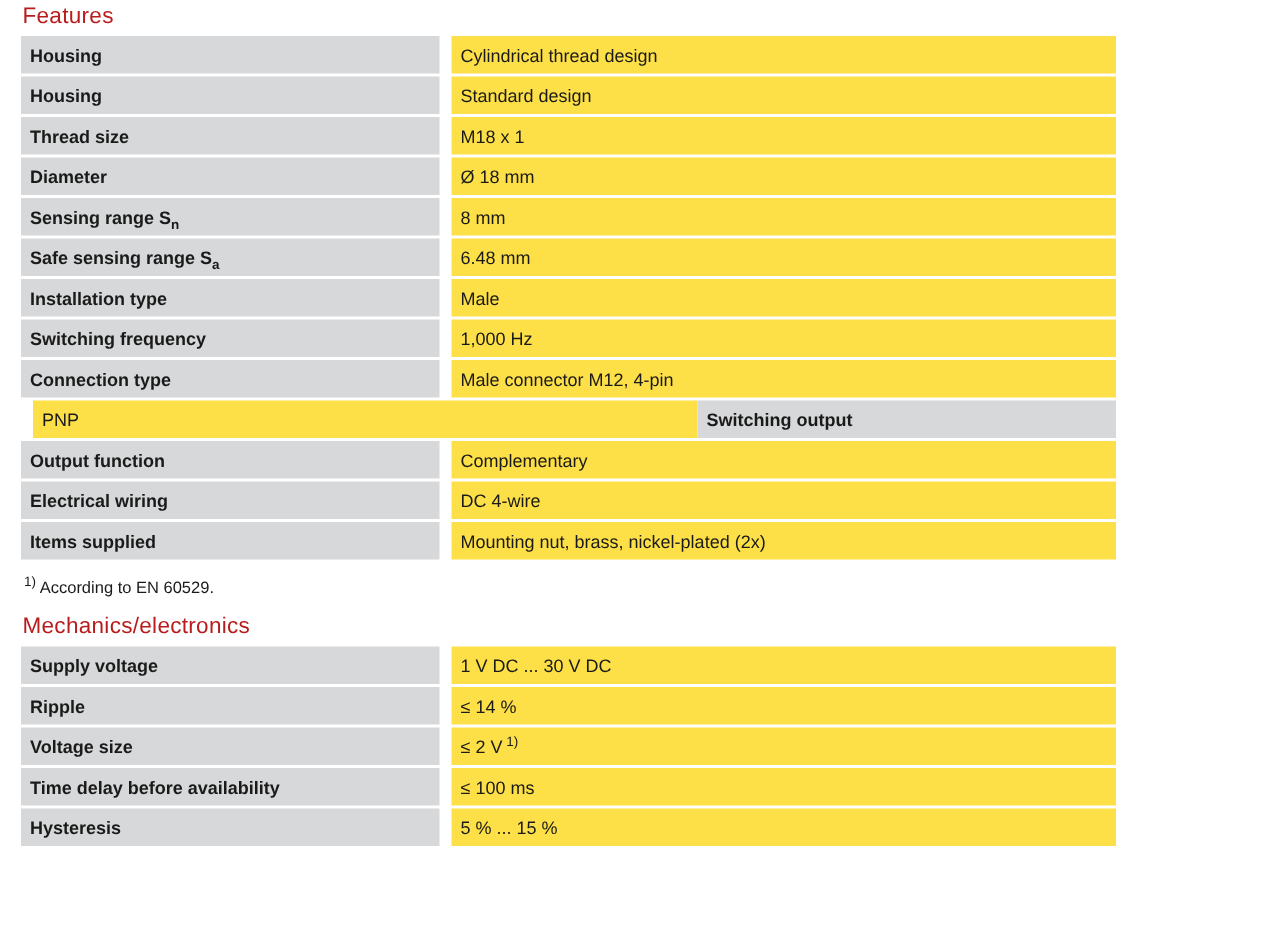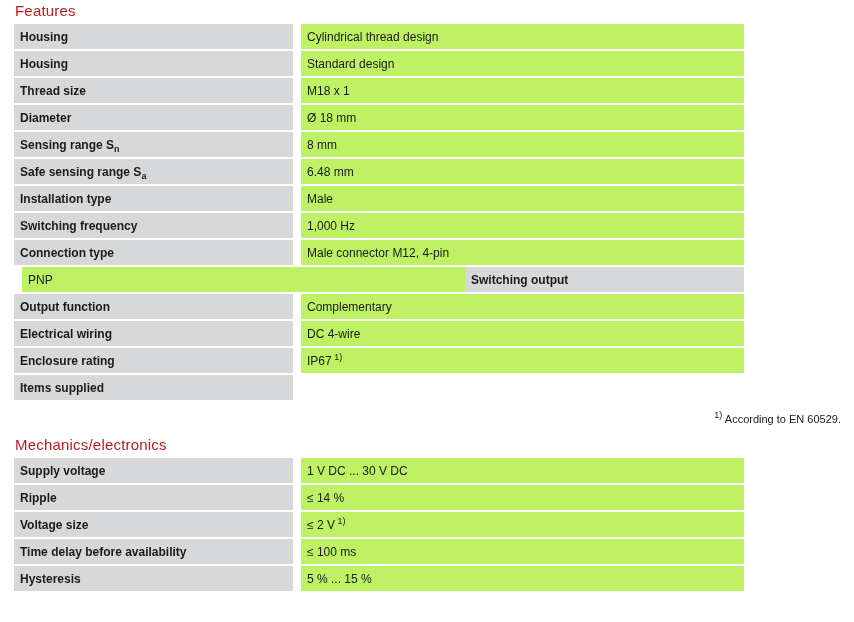--- a/index.html
+++ b/index.html
@@ -41,37 +41,36 @@
   }
   .label-cell {
     width: 279px;
     background: #d7d8d9;
     font-weight: 700;
     flex: none;
   }
   .value-cell {
     width: 443px;
     margin-left: 8px;
-    background: #bef264;
+    background: #fde047;
     font-weight: 400;
     flex: none;
   }
   .label-cell sub {
     font-size: 9px;
     line-height: 0;
   }
   .value-cell sup, .footnote sup {
     font-size: 9px;
     line-height: 0;
   }
   .footnote {
     font-size: 11px;
     color: #1a1a1a;
     margin: 13px 0 11px 2px;
-    text-align: right;
   }
 </style>
 </head>
 <body>
 
 <div class="page">
 
   <h2 class="section-title">Features</h2>
 
   <div class="spec-table">
@@ -117,25 +116,22 @@
       </div>
       <div class="spec-row">
         <div class="cell label-cell"><span>Output function</span></div>
         <div class="cell value-cell"><span>Complementary</span></div>
       </div>
       <div class="spec-row">
         <div class="cell label-cell"><span>Electrical wiring</span></div>
         <div class="cell value-cell"><span>DC 4-wire</span></div>
       </div>
       <div class="spec-row">
-        <div class="cell label-cell"><span>Enclosure rating</span></div>
-        <div class="cell value-cell"><span>IP67</span><sup> 1)</sup></div>
-      </div>
-      <div class="spec-row">
         <div class="cell label-cell"><span>Items supplied</span></div>
+        <div class="cell value-cell"><span>Mounting nut, brass, nickel-plated (2x)</span></div>
       </div>
     </div>
 
   <div class="footnote"><sup>1)</sup><span> According to EN 60529.</span></div>
 
   <h2 class="section-title second">Mechanics/electronics</h2>
 
   <div class="spec-table">
       <div class="spec-row">
         <div class="cell label-cell"><span>Supply voltage</span></div>

